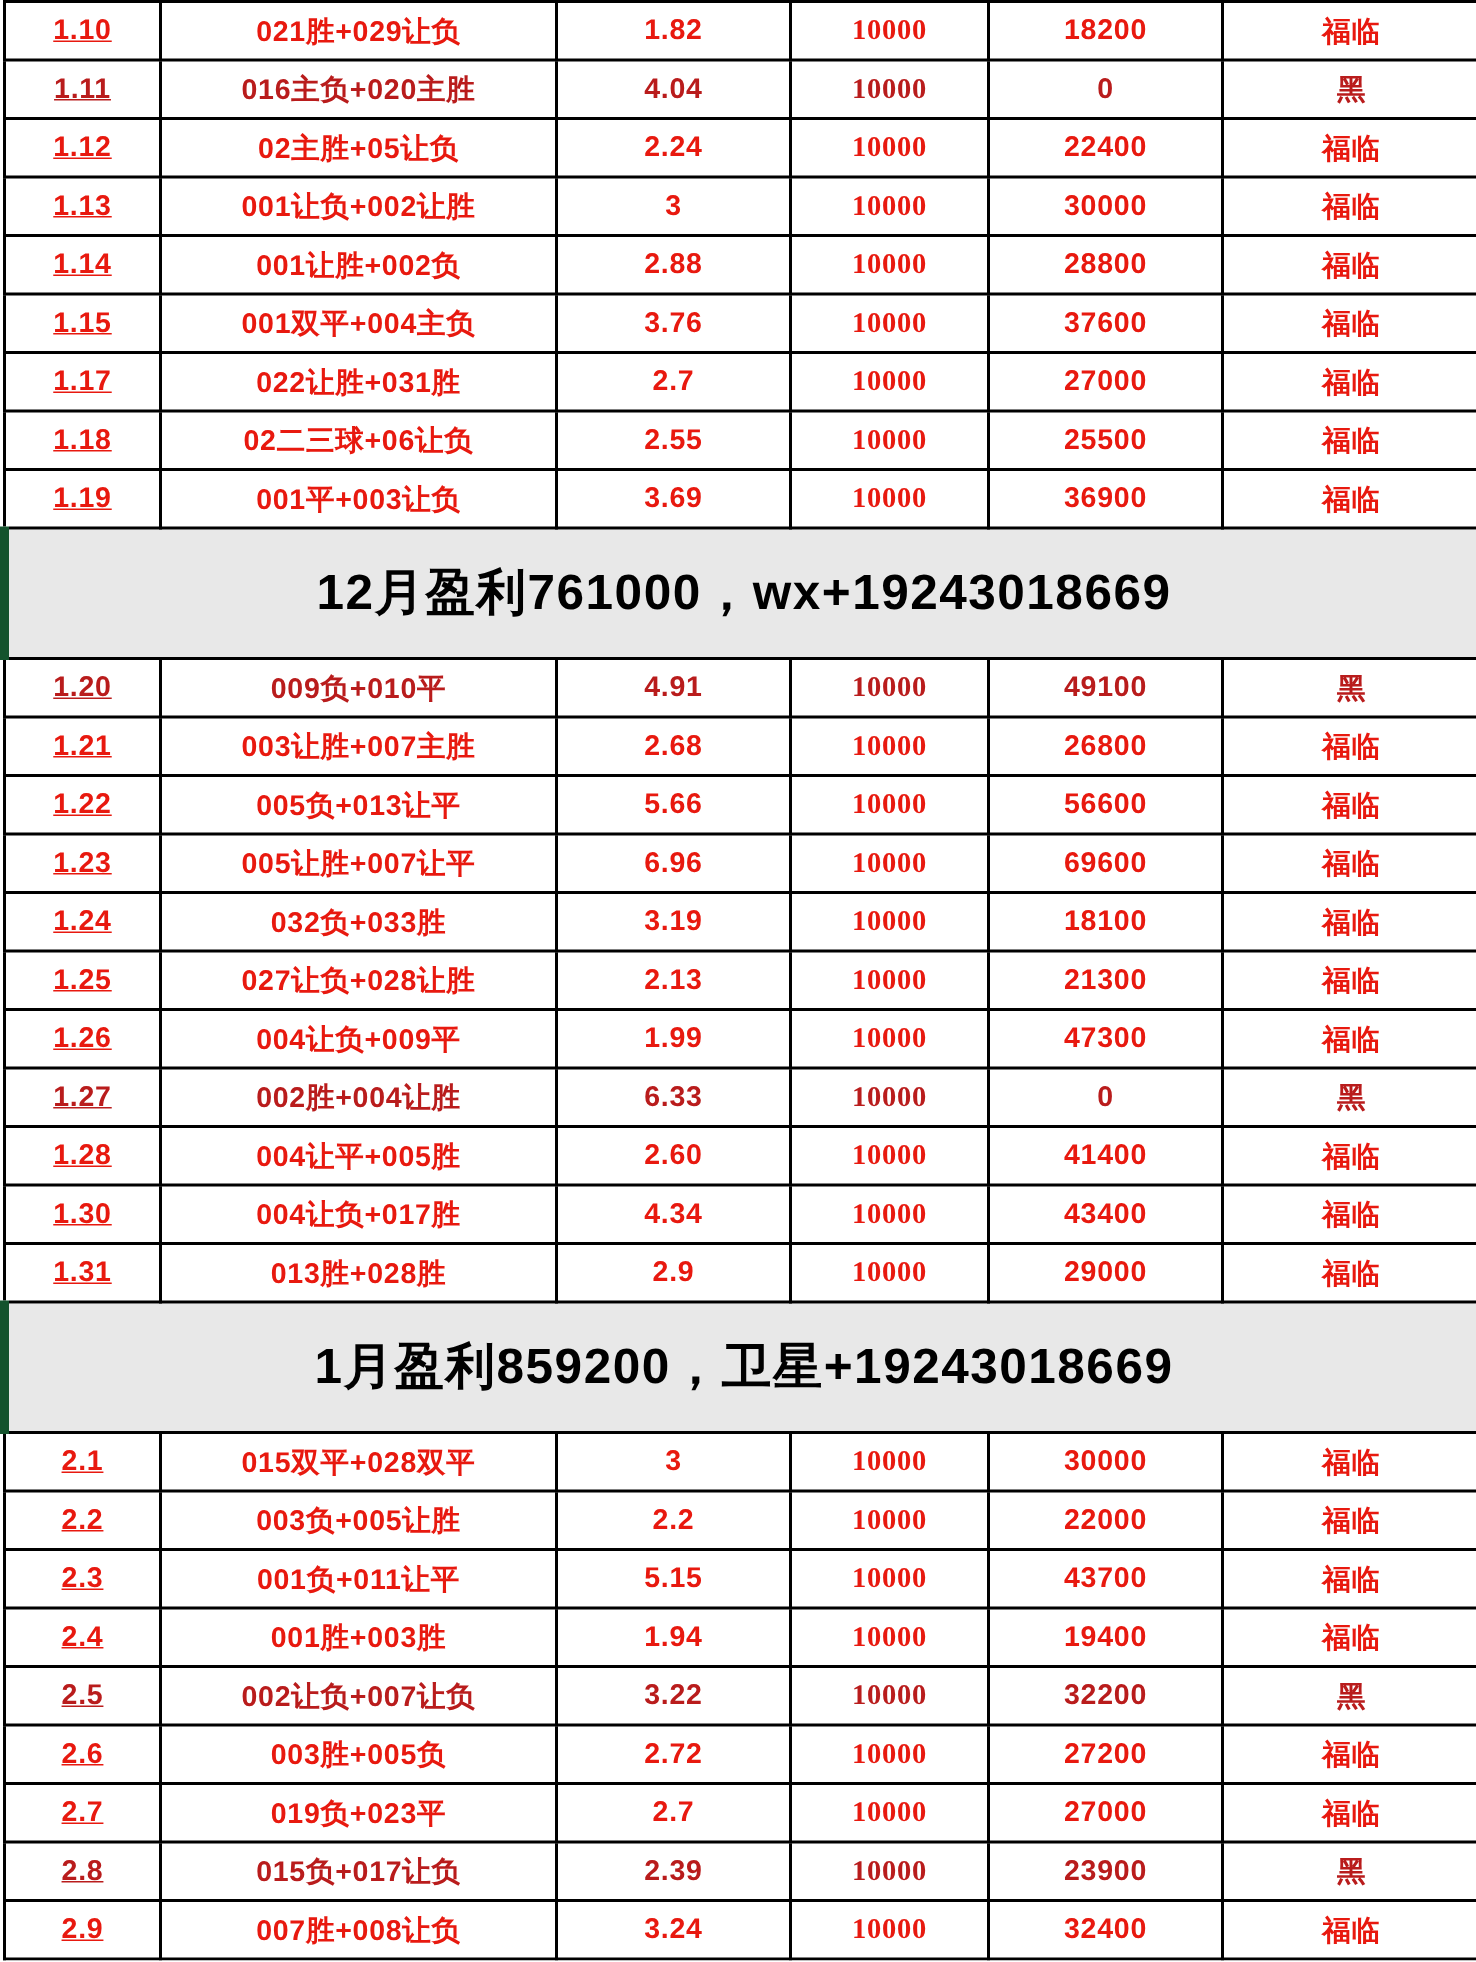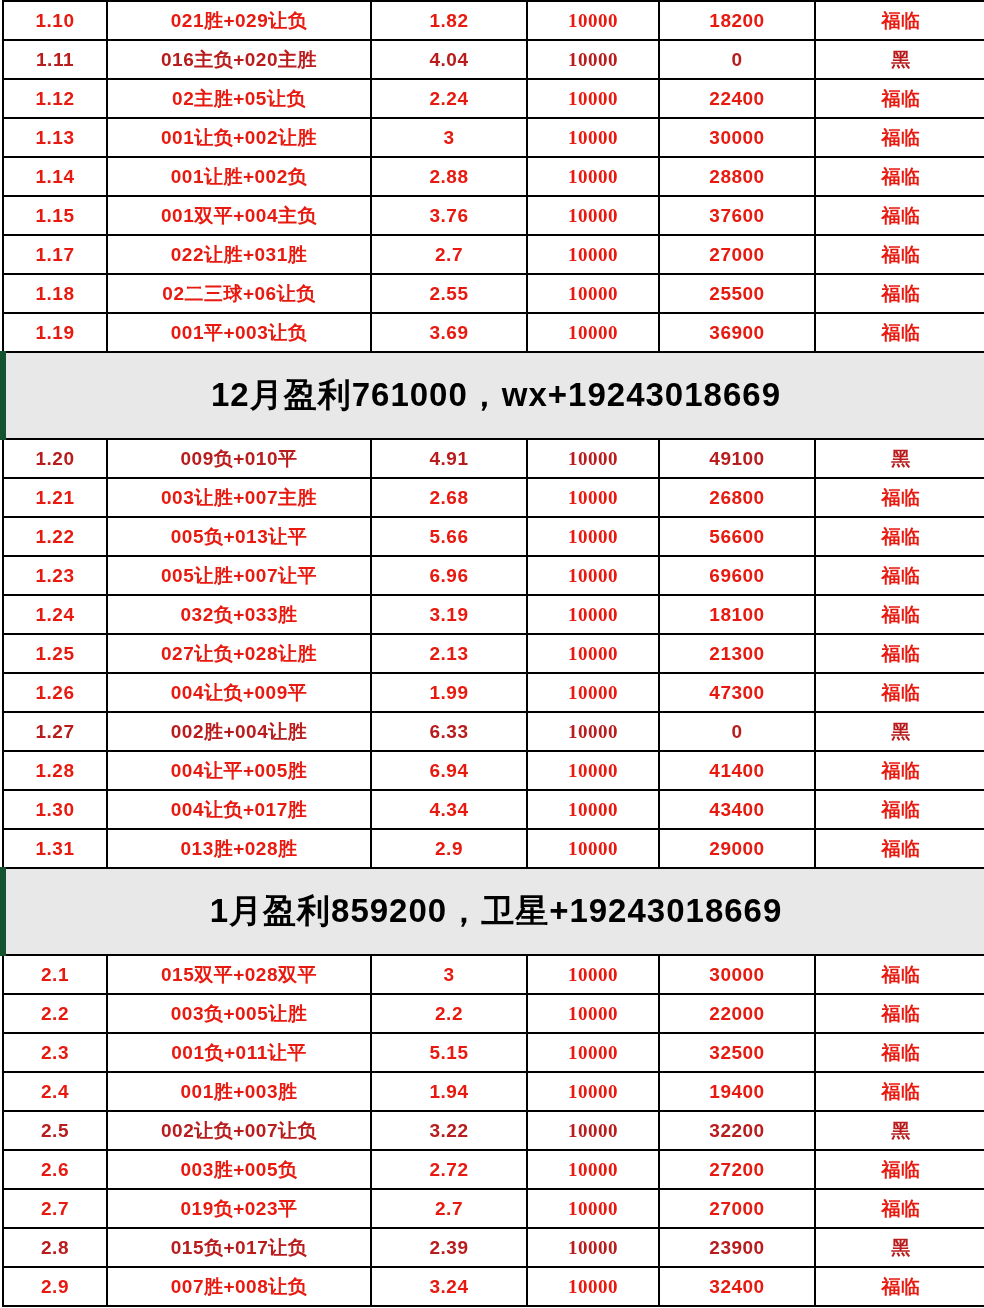--- a/index.html
+++ b/index.html
@@ -36,21 +36,21 @@
   col.c-date { width: 104px; }
   col.c-pick { width: 264px; }
   col.c-odds { width: 156px; }
   col.c-stake { width: 132px; }
   col.c-ret   { width: 156px; }
   col.c-res   { width: 172px; }
 
   .red { color: #e8190f; }
   .black { color: #b91c1c; }
 
-  td.date { font-size: 20px; letter-spacing: 1px; }
+  td.date { font-size: 20px; letter-spacing: 1px; text-decoration: underline; }
   td.pick { font-size: 19px; }
   td.odds { font-size: 20px; letter-spacing: 1px; }
   td.stake { font-size: 19px; letter-spacing: 0.5px; font-family: Liberation Serif, serif; }
   td.ret { font-size: 19px; letter-spacing: 0.5px; }
   td.res { font-size: 21px; font-family: Liberation Mono, monospace; }
 
   tr.banner td {
     background: #e8e8e8;
     height: 85px;
     font-size: 33px;
@@ -210,21 +210,21 @@
           <td class="date black">1.27</td>
           <td class="pick black">002胜+004让胜</td>
           <td class="odds black">6.33</td>
           <td class="stake black">10000</td>
           <td class="ret black">0</td>
           <td class="res black">黑</td>
         </tr>
         <tr class="data-row">
           <td class="date red">1.28</td>
           <td class="pick red">004让平+005胜</td>
-          <td class="odds red">6.94</td>
+          <td class="odds red">2.60</td>
           <td class="stake red">10000</td>
           <td class="ret red">41400</td>
           <td class="res red">福临</td>
         </tr>
         <tr class="data-row">
           <td class="date red">1.30</td>
           <td class="pick red">004让负+017胜</td>
           <td class="odds red">4.34</td>
           <td class="stake red">10000</td>
           <td class="ret red">43400</td>
@@ -255,21 +255,21 @@
           <td class="odds red">2.2</td>
           <td class="stake red">10000</td>
           <td class="ret red">22000</td>
           <td class="res red">福临</td>
         </tr>
         <tr class="data-row">
           <td class="date red">2.3</td>
           <td class="pick red">001负+011让平</td>
           <td class="odds red">5.15</td>
           <td class="stake red">10000</td>
-          <td class="ret red">32500</td>
+          <td class="ret red">43700</td>
           <td class="res red">福临</td>
         </tr>
         <tr class="data-row">
           <td class="date red">2.4</td>
           <td class="pick red">001胜+003胜</td>
           <td class="odds red">1.94</td>
           <td class="stake red">10000</td>
           <td class="ret red">19400</td>
           <td class="res red">福临</td>
         </tr>

